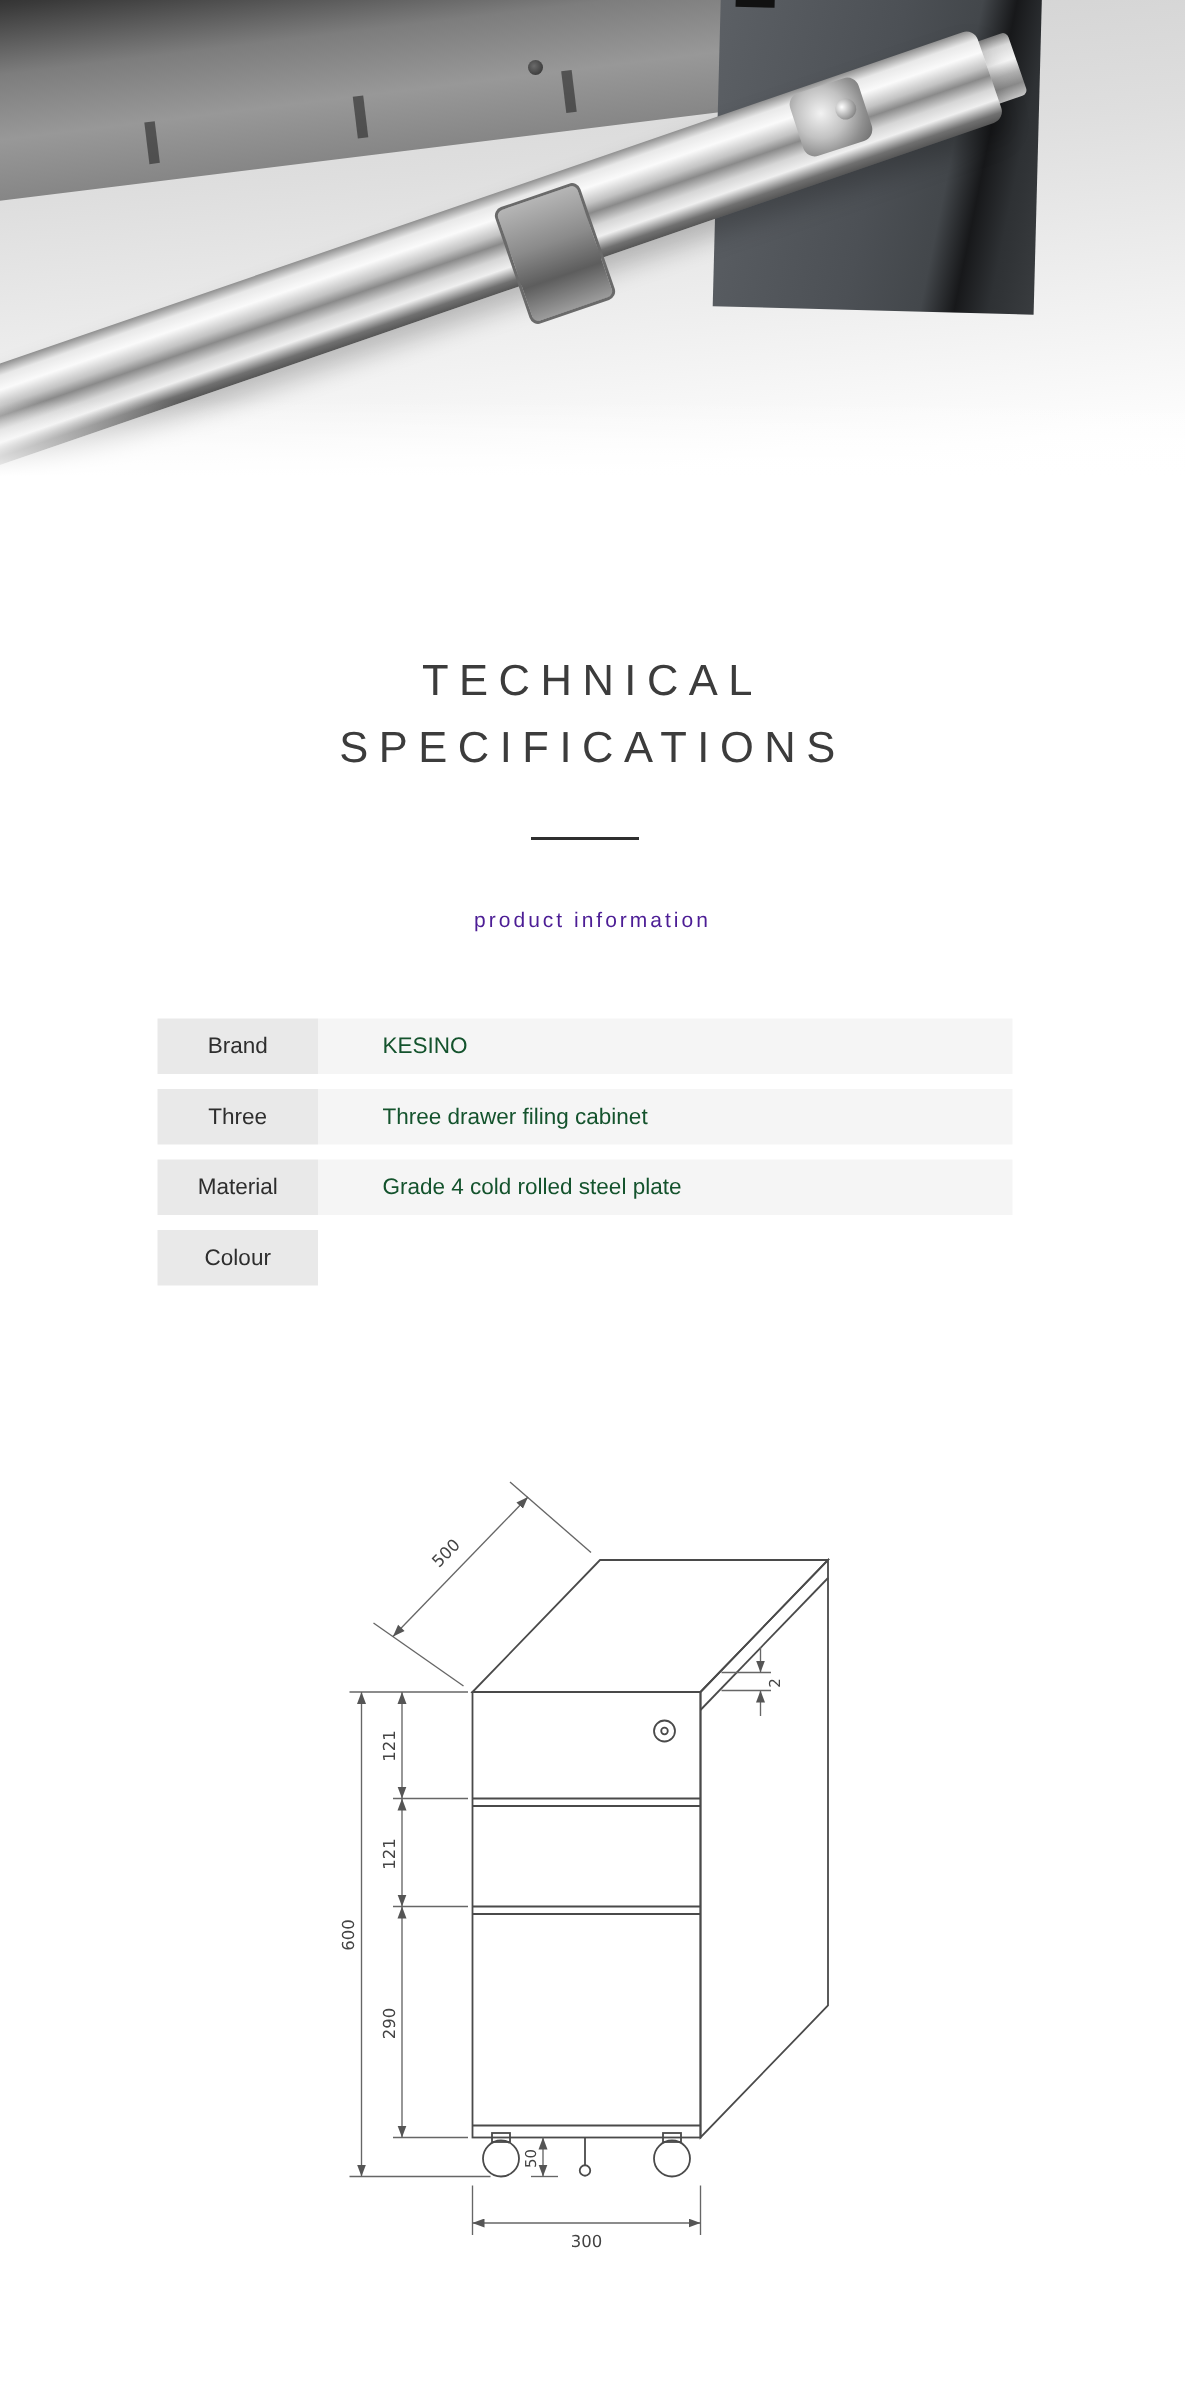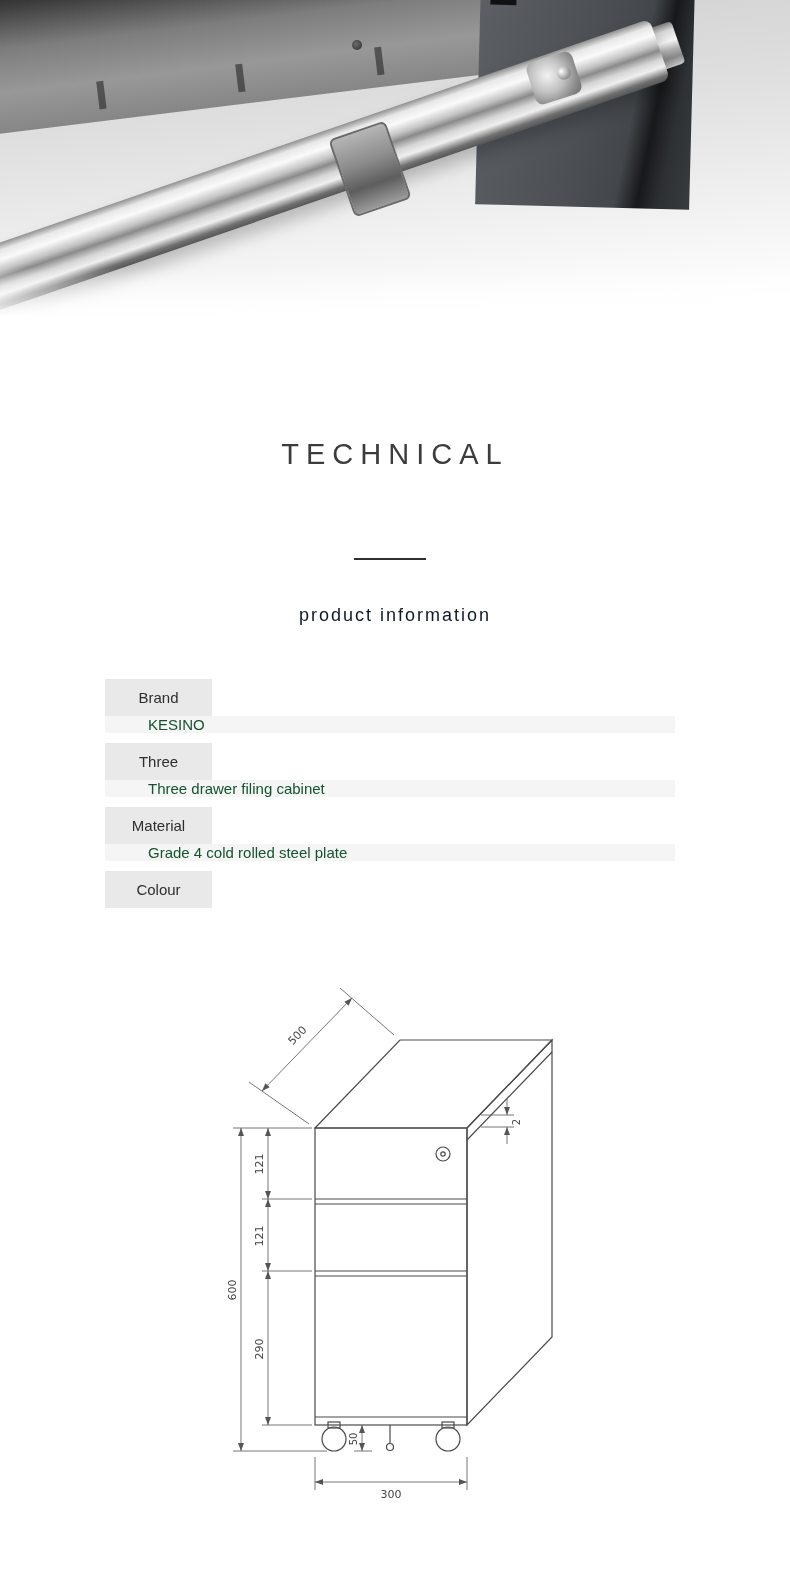--- a/index.html
+++ b/index.html
@@ -34,25 +34,25 @@
   .photo-bracket::after { content:""; position:absolute; left:28px; top:13px; width:14px; height:14px; border-radius:50%;
            background:radial-gradient(circle at 35% 35%, #fff, #9e9e9e 60%, #5f5f5f); }
   .photo-fade { position:absolute; left:0; bottom:0; width:100%; height:55px;
            background:linear-gradient(180deg, rgba(255,255,255,0) 0%, #fff 92%); }
 
   
   .title { position:absolute; top:432px; left:0; width:100%; text-align:center;
            font-size:29px; line-height:45px; letter-spacing:7px; font-weight:500; color:#3c3c3c; }
   .divider { position:absolute; top:558px; left:354px; width:72px; height:2px; background:#2f2f2f; }
   .subtitle { position:absolute; top:605px; left:0; width:100%; text-align:center;
-           font-size:18px; letter-spacing:2px; color:#0f172a; }
+           font-size:14px; letter-spacing:2px; color:#4c1d95; }
 
   
   .spec-table { position:absolute; left:105px; top:679px; width:570px; }
-  .spec-row { display:flex; margin-bottom:10px;flex-direction:column; }
+  .spec-row { display:flex; margin-bottom:10px; }
   .spec-label { width:107px; height:37px; background:#e9e9e9; display:flex; align-items:center; justify-content:center;
            font-size:15px; color:#2e2e2e; }
   .spec-value { flex:1; height:37px; background:#f5f5f5; display:flex; align-items:center; padding-left:43px;
            font-size:15px; color:#14532d; }
 
   
   .drawing { position:absolute; left:0; top:970px; }
 </style>
 </head>
 <body>
@@ -71,20 +71,21 @@
     </div>
     <div class="rail-upper"></div>
     <div class="rail-main"></div>
     <div class="rail-latch"></div>
     <div class="photo-bracket"></div>
     <div class="photo-fade"></div>
   </div>
 
   <div class="title">
     <div>TECHNICAL</div>
+    <div>SPECIFICATIONS</div>
   </div>
   <div class="divider"></div>
   <div class="subtitle">product information</div>
 
   <div class="spec-table">
     <div class="spec-row">
       <div class="spec-label">Brand</div>
       <div class="spec-value">KESINO</div>
     </div>
     <div class="spec-row">

